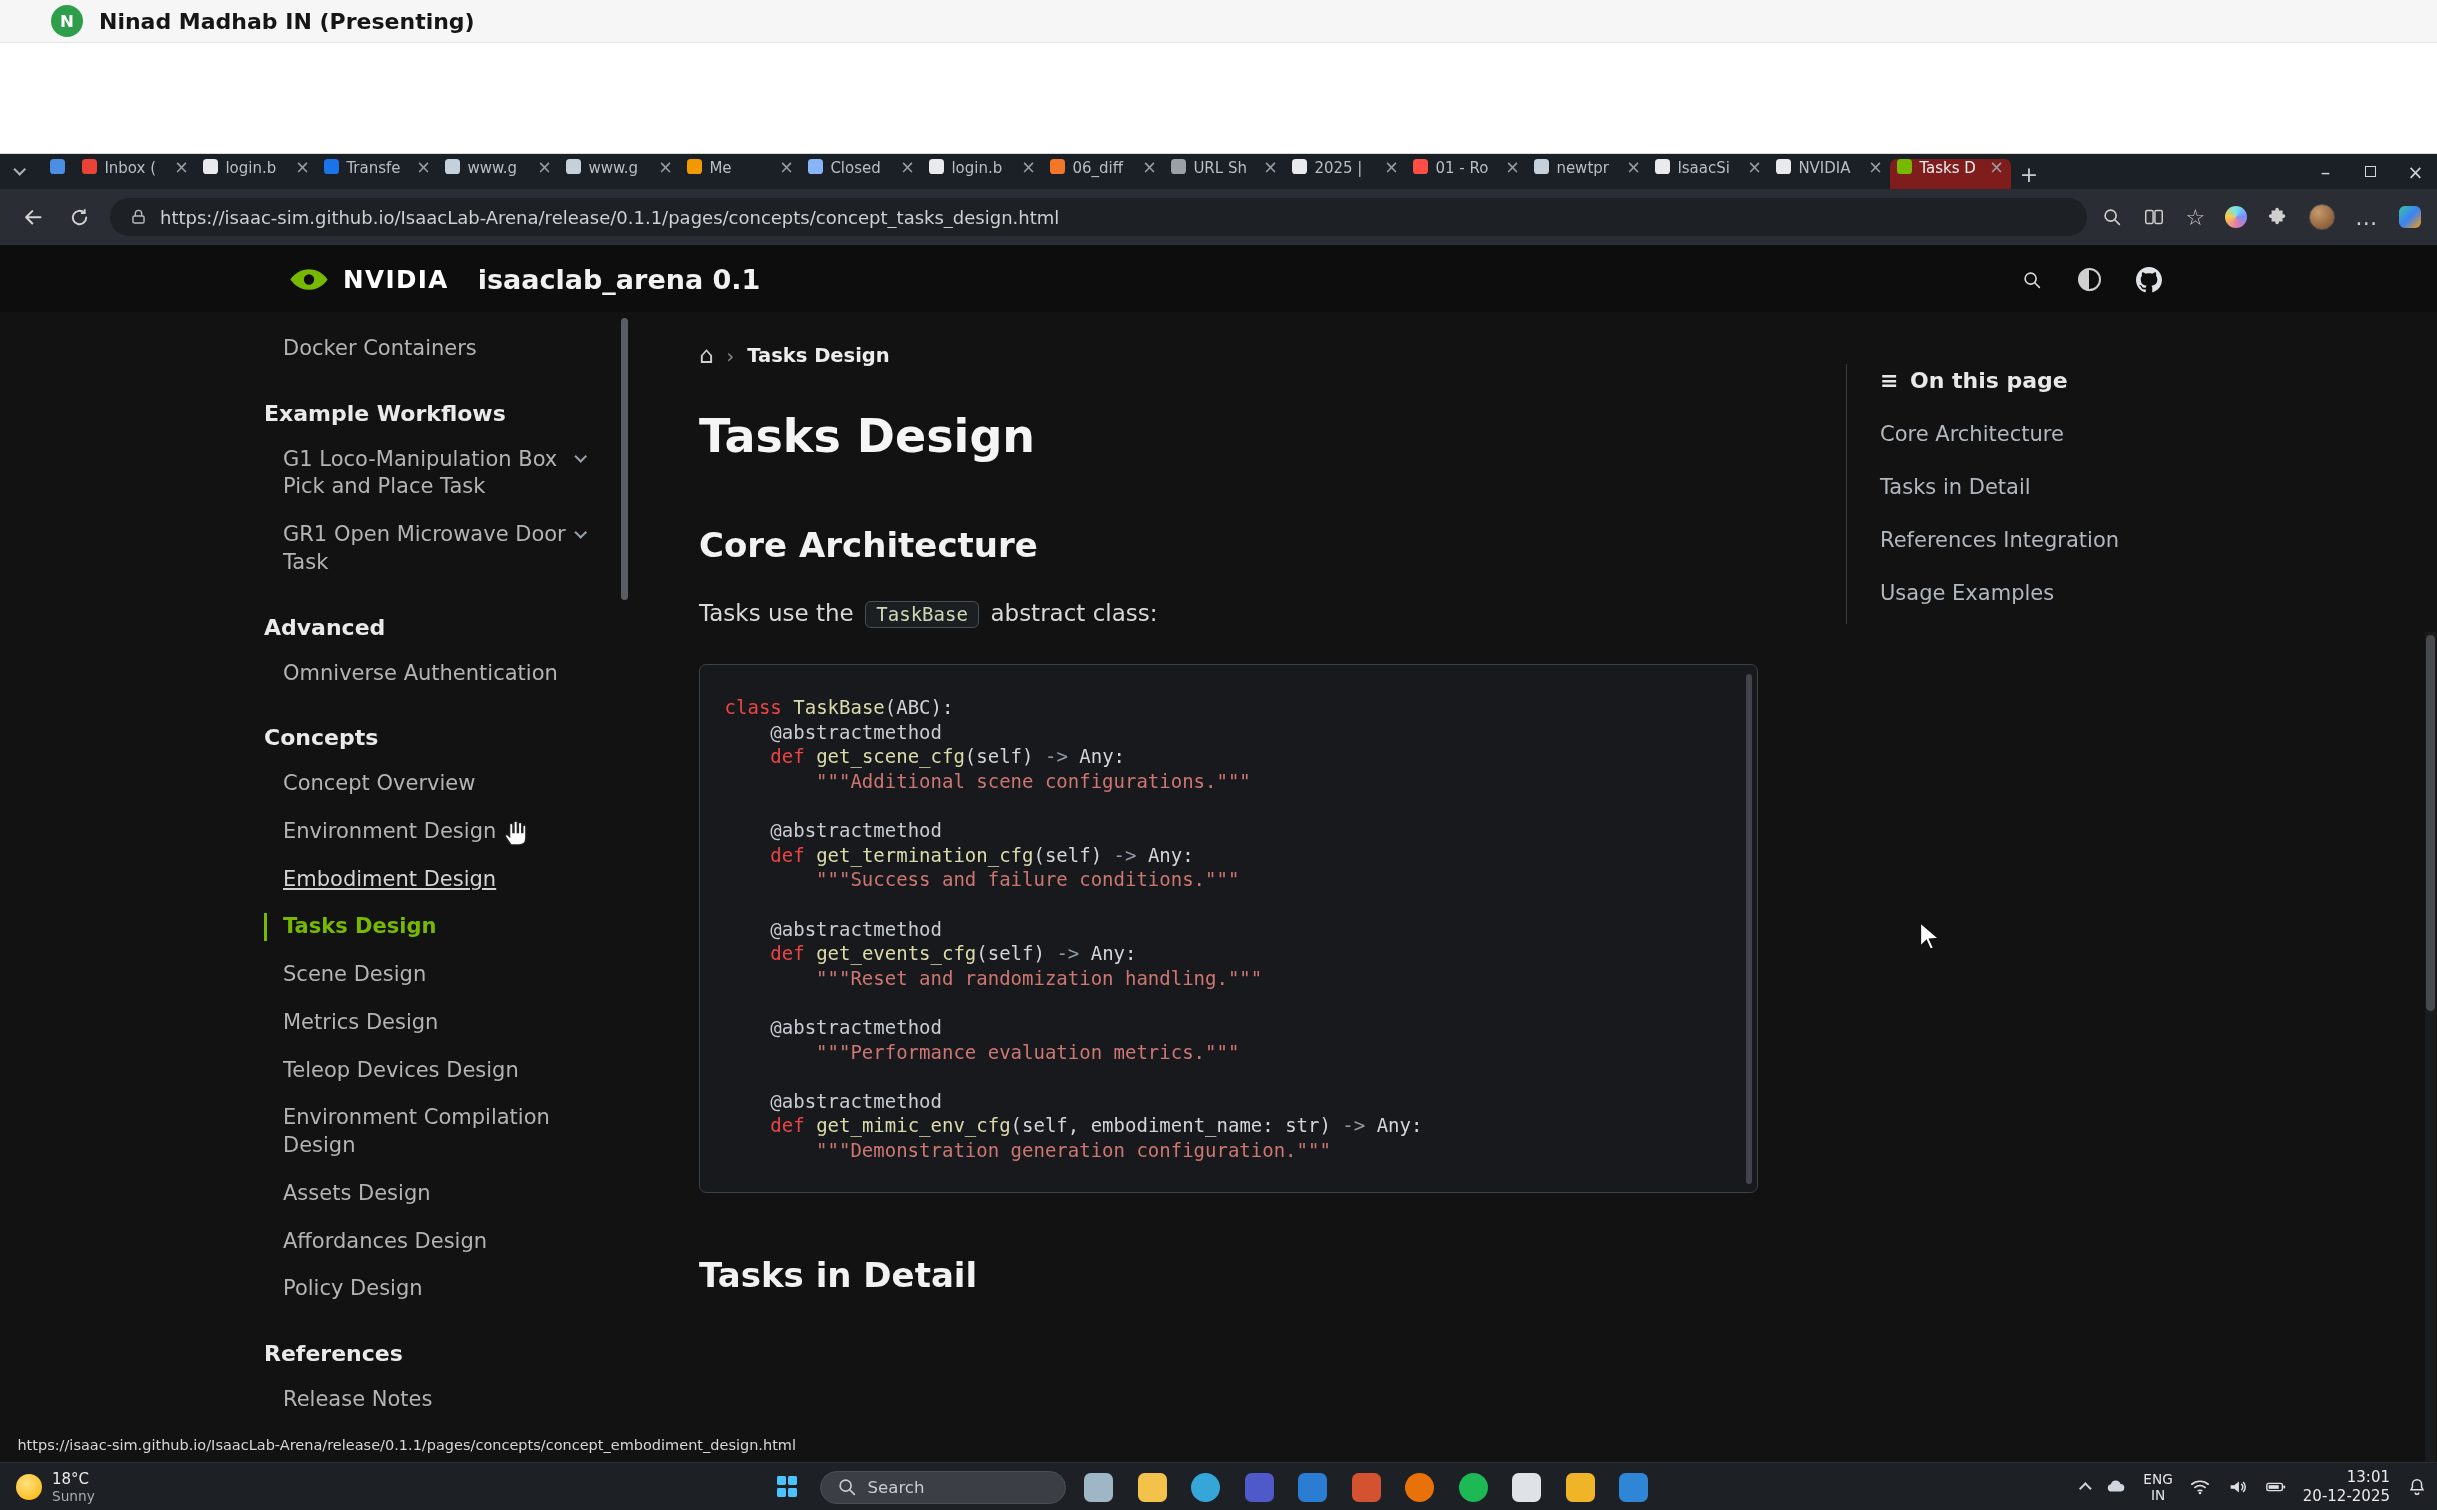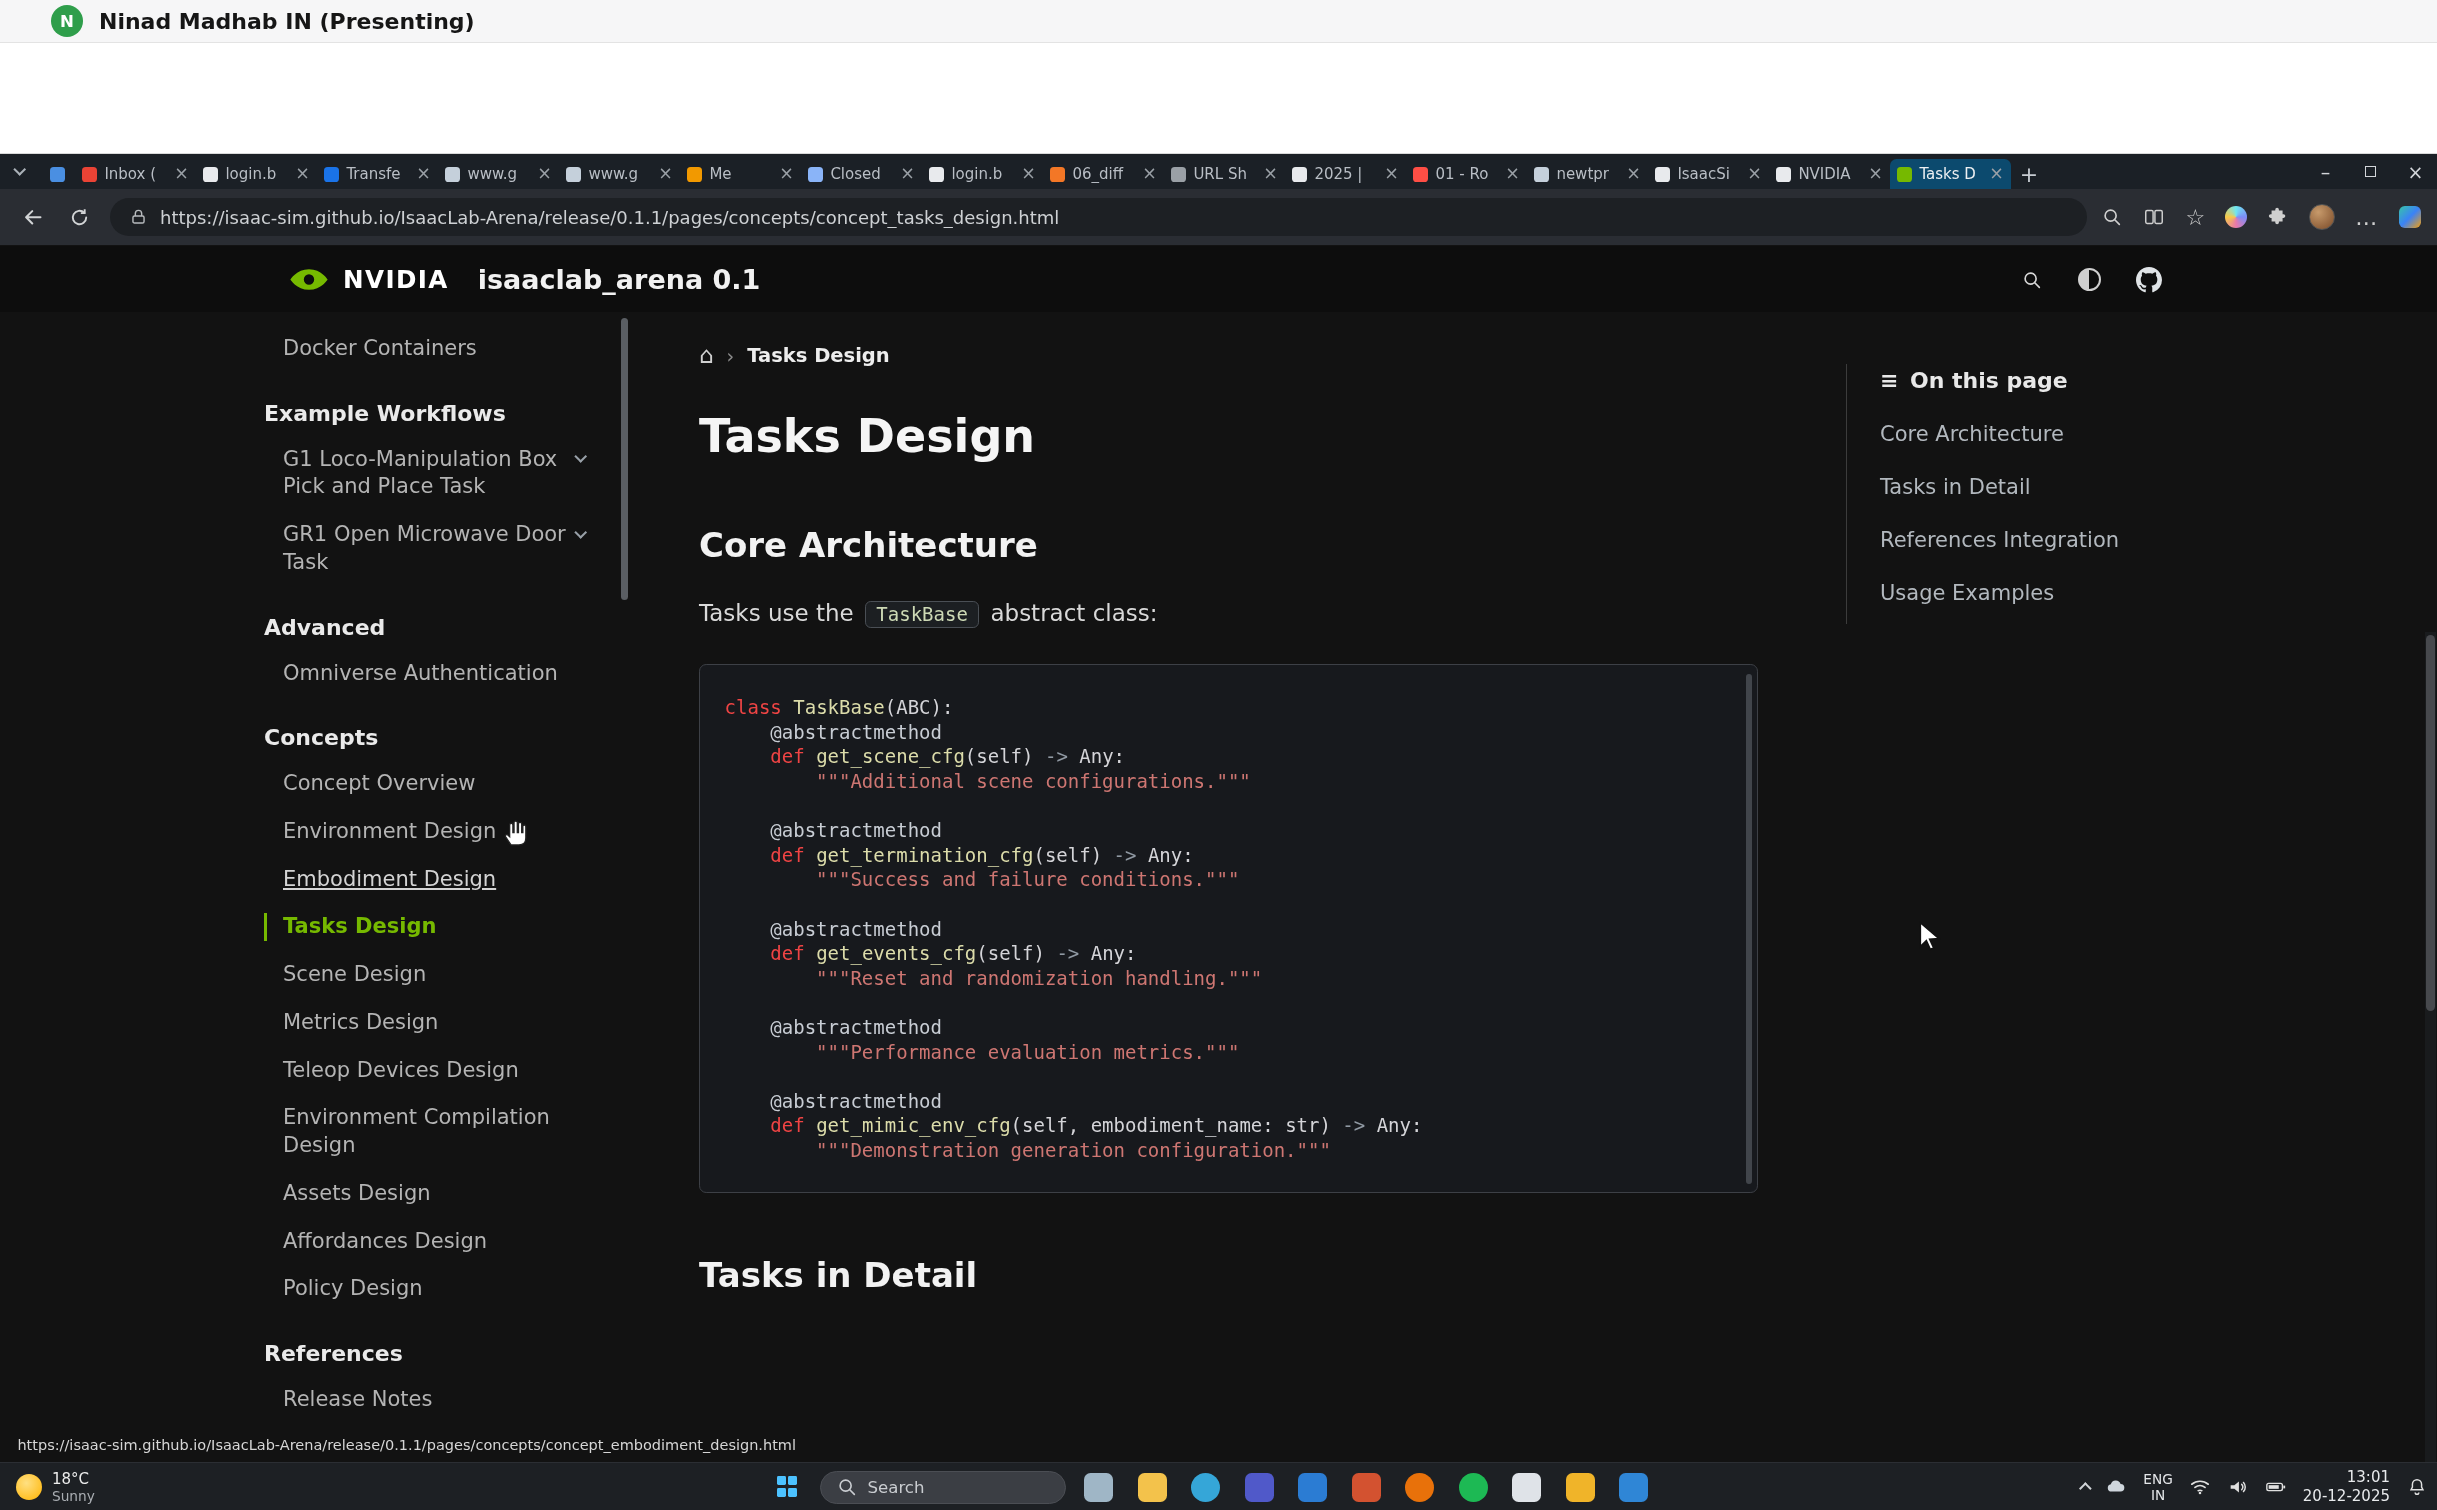--- a/index.html
+++ b/index.html
@@ -11,22 +11,22 @@
   .pb-avatar { width:32px; height:32px; border-radius:50%; background:#2f9e4b; color:#fff; font-weight:bold; font-size:16.6px; display:flex; align-items:center; justify-content:center; }
   .pb-text { font-size:22px; font-weight:bold; color:#161616; }
 
   .white-gap { position:absolute; top:43px; left:0; right:0; height:111px; background:#ffffff; border-bottom:0.7px solid #d9d9d9; }
 
   
   .tabstrip { position:absolute; top:154px; left:0; right:0; height:35px; background:#1b2026; display:flex; align-items:flex-end; }
   .tab-actions { width:40px; height:100%; display:flex; align-items:center; justify-content:center; }
   .chev-down { width:9.4px; height:9.4px; border-right:2.2px solid #aab1b8; border-bottom:2.2px solid #aab1b8; transform:rotate(45deg); margin-top:-4.3px; }
   .tabs { display:flex; align-items:flex-end; height:100%; overflow:hidden; flex:0 1 auto; }
-  .tab { width:121px; height:30px; display:flex; align-items:center; gap:7.2px; padding:0 7.2px; border-radius:6.5px 6.5px 0 0; color:#b9bec5; font-size:15px; flex:none; cursor:pointer; }
-  .tab.active { background:#0c4a6e; color:#eef0f2; }
+  .tab { width:121px; height:30px; display:flex; gap:7.2px; padding:0 7.2px; border-radius:6.5px 6.5px 0 0; color:#b9bec5; font-size:15px; flex:none; cursor:pointer; }
+  .tab.active { background:#7f1d1d; color:#eef0f2; }
   .tab.pinned { width:35px; justify-content:center; }
   .fav { width:15px; height:15px; border-radius:3.6px; flex:none; }
   .tlabel { flex:1; overflow:hidden; white-space:nowrap; }
   .tclose { font-size:17.4px; color:#9aa0a6; line-height:1; }
   .newtab { width:36px; height:30px; color:#c6cbd1; font-size:22px; display:flex; align-items:center; justify-content:center; }
   .win-controls { position:absolute; right:0; top:0; height:35px; display:flex; }
   .wc { width:45px; height:100%; display:flex; align-items:center; justify-content:center; color:#d2d5d9; font-size:19px; }
   .wc-max-box { width:11.6px; height:11.6px; border:1.4px solid #d2d5d9; display:inline-block; }
 
   

